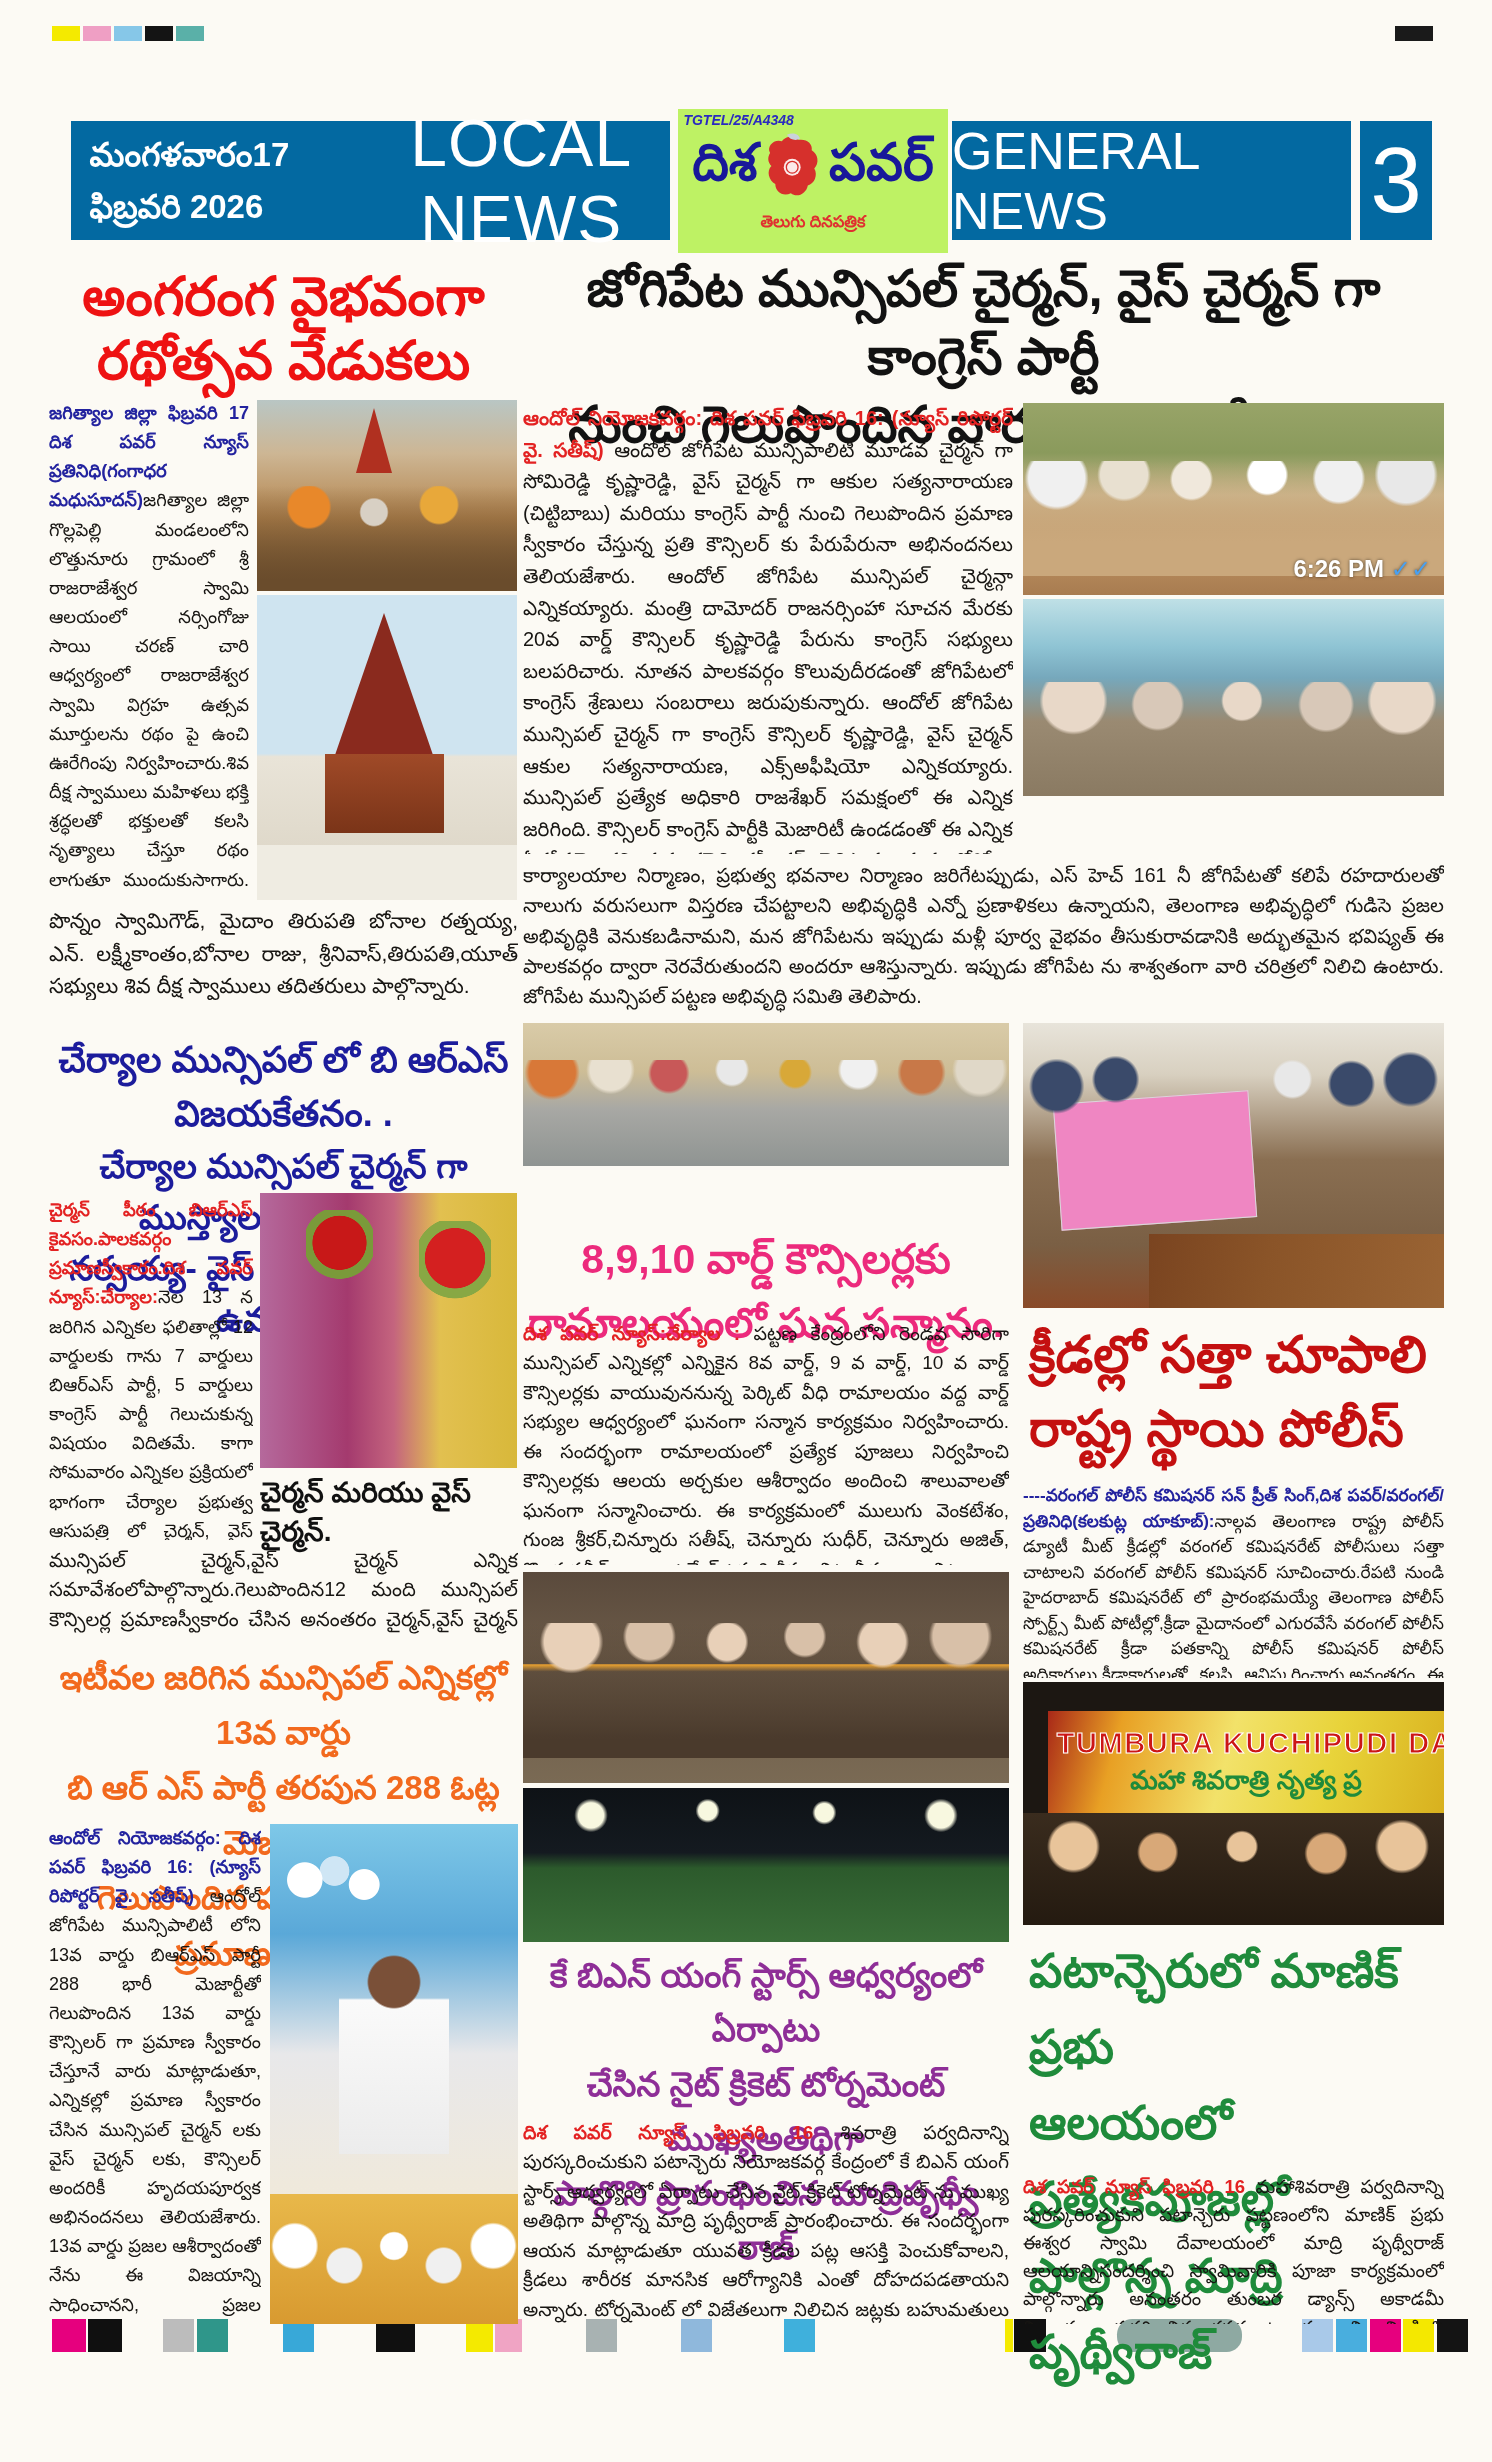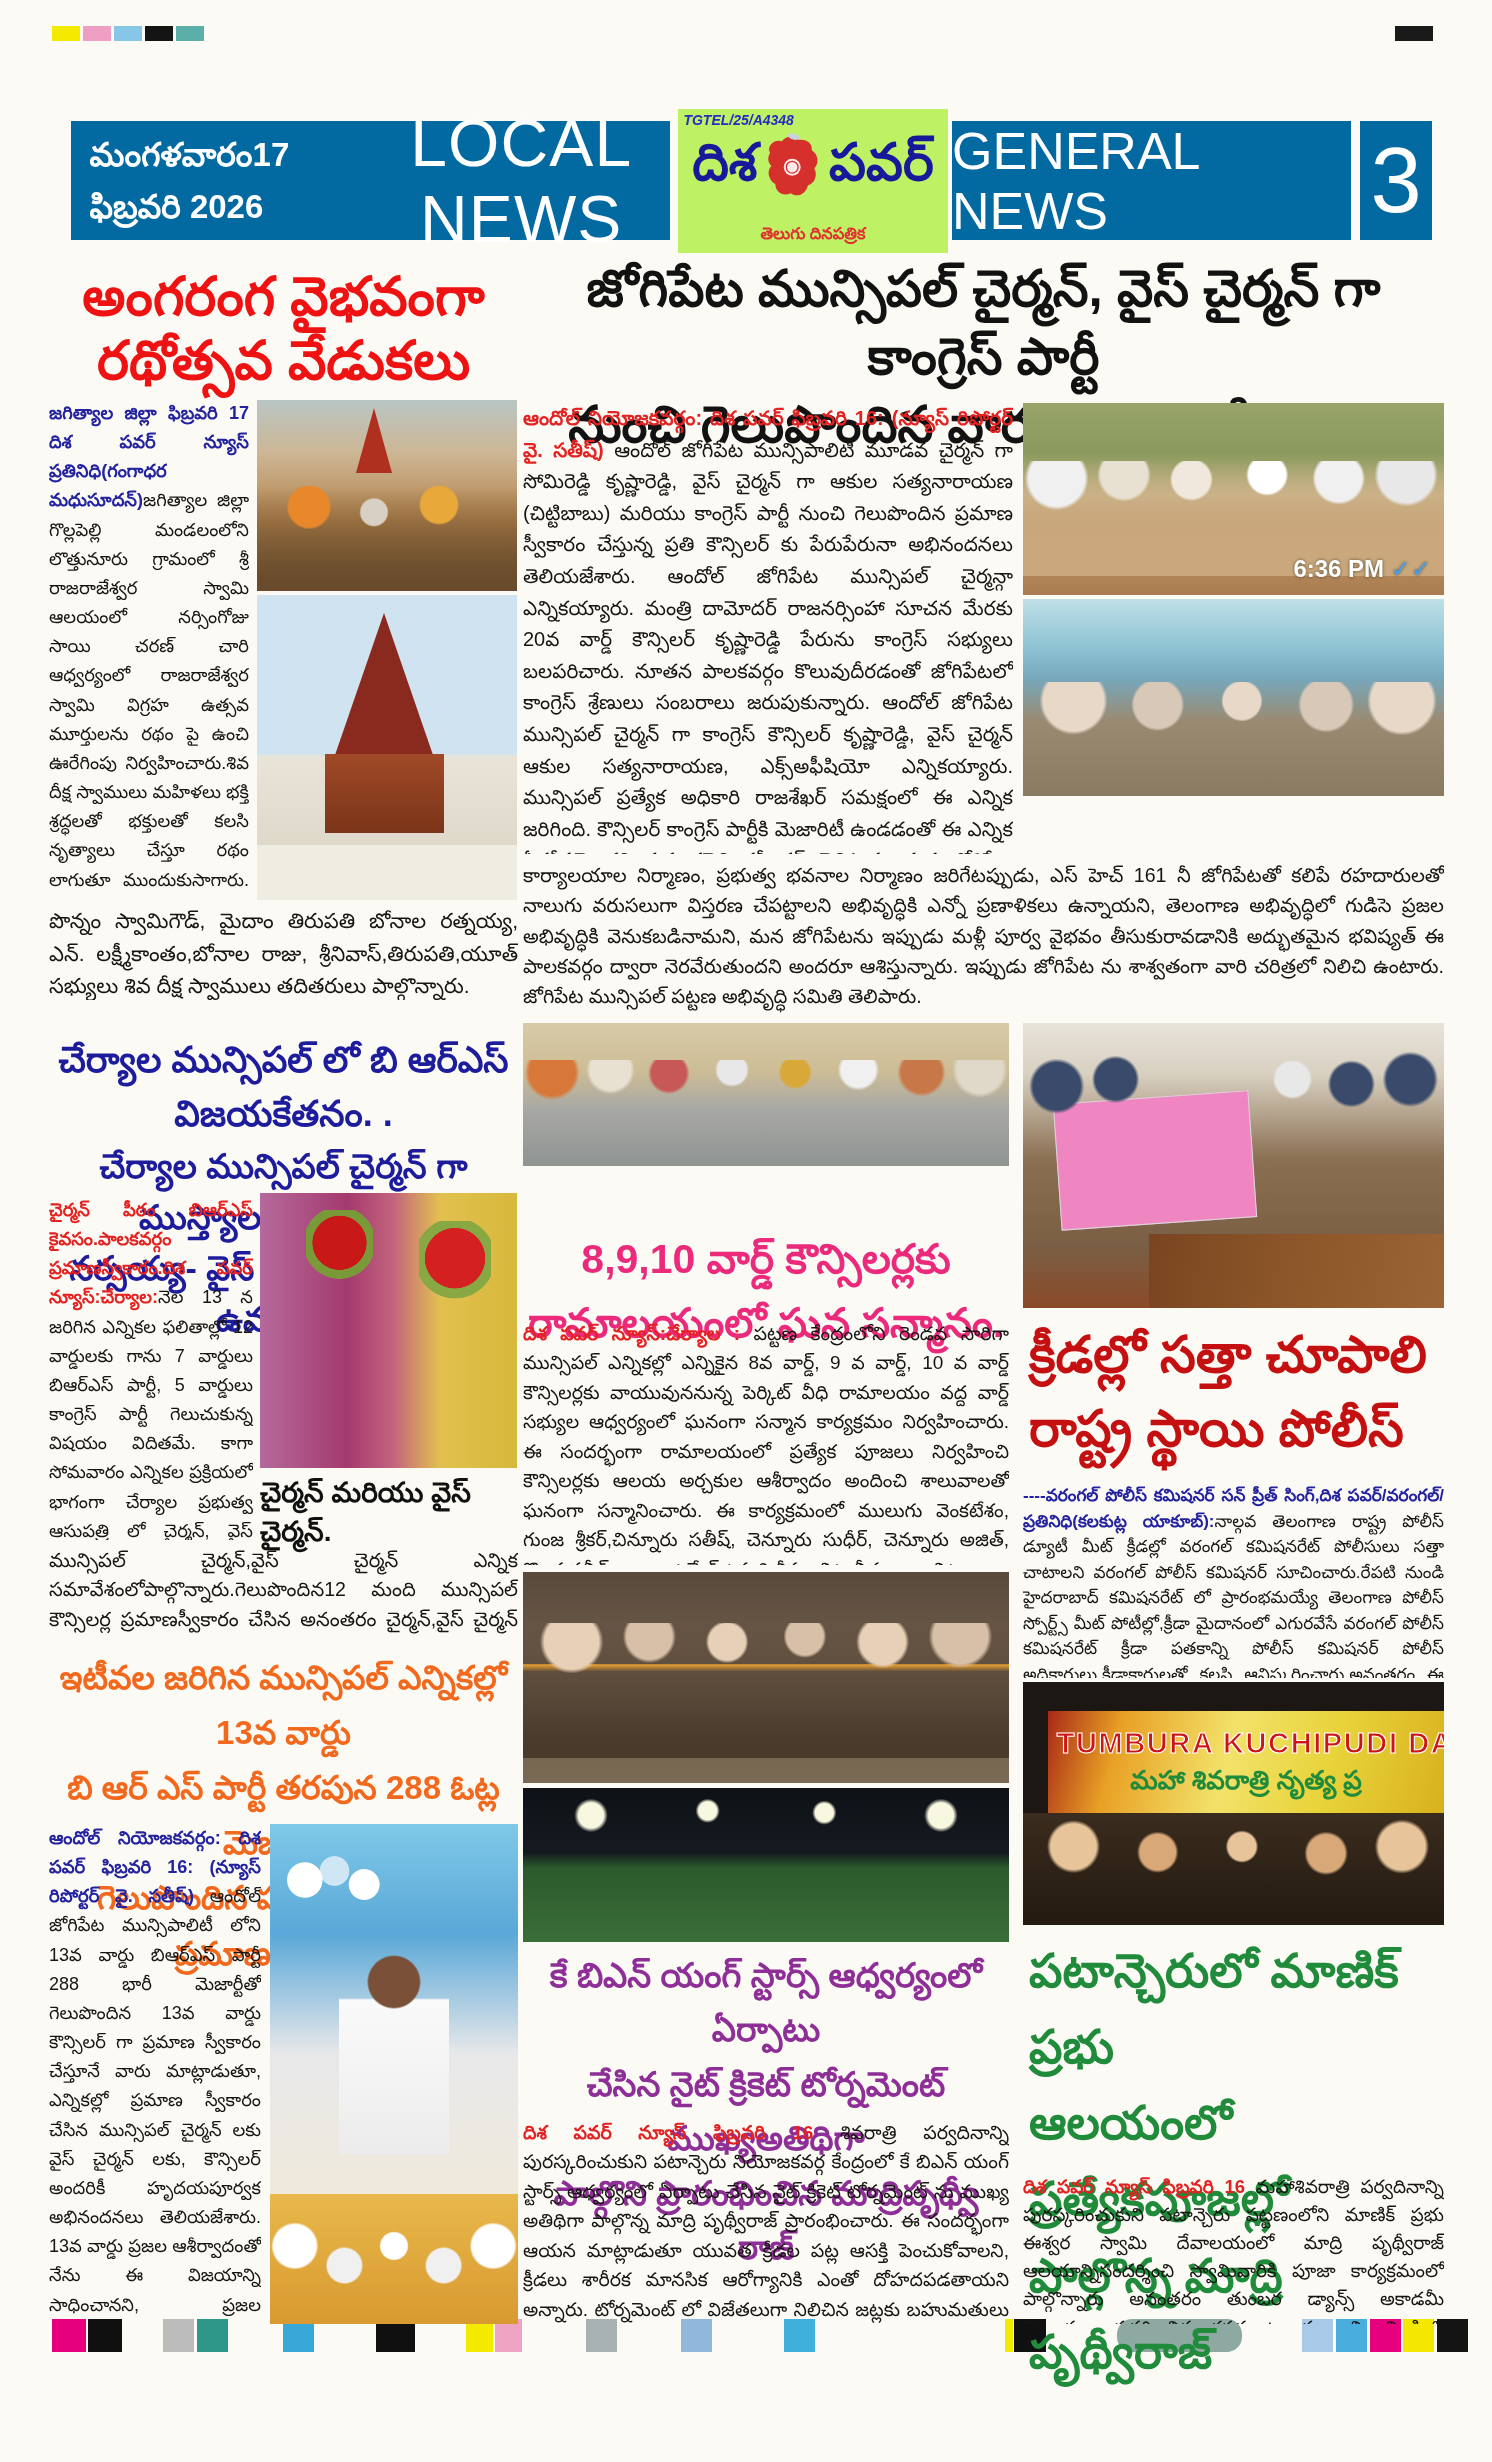--- a/index.html
+++ b/index.html
@@ -12,21 +12,21 @@
   .mast{background:#0369a1;color:#ffffff;display:flex;align-items:center;}
   .mast-date{font-weight:bold;font-size:33px;line-height:1.55;padding-left:18.5px;width:283px;}
   .mast-local{flex:1;text-align:center;font-size:66px;letter-spacing:1.1px;font-weight:400;}
   .mast-general{justify-content:center;font-size:52px;font-weight:400;}
   .mast-page{justify-content:center;font-size:92px;font-weight:400;}
   .logo-box{display:flex;flex-direction:column;align-items:center;justify-content:flex-start;background:#bef264;}
   .logo-reg{font-size:14px;font-style:italic;font-weight:bold;color:#2a2ac0;align-self:flex-start;margin:3.3px 0 0 5.4px;}
   .logo-row{display:flex;align-items:center;gap:3.3px;margin-top:3.3px;}
   .logo-word{font-size:52px;font-weight:bold;color:#18189a;}
   .logo-map{width:65px;height:71px;position:relative;}
-  .logo-tag{font-size:16.3px;font-weight:bold;color:#e03030;margin-top:19px;}
+  .logo-tag{font-size:16.3px;font-weight:bold;color:#e03030;margin-top:7px;}
   
   .hl{font-weight:bold;text-align:center;}
   .hl-red{color:#ee1212;font-size:54px;line-height:1.18;}
   .hl-black{color:#121212;font-size:51px;line-height:1.33;}
   .hl-blue{color:#1c1c9c;font-size:34px;line-height:1.5;}
   .hl-orange{color:#f2691d;font-size:33px;line-height:1.67;}
   .hl-pink{color:#ec2a7c;font-size:41px;line-height:1.55;}
   .hl-police{color:#c41010;font-size:51px;line-height:1.45;text-align:left;}
   .hl-purple{color:#8e2e97;font-size:34px;line-height:1.6;}
   .hl-green{color:#1f8b3b;font-size:47px;line-height:1.62;text-align:left;}
@@ -186,21 +186,21 @@
     <div>జోగిపేట మున్సిపల్ చైర్మన్, వైస్ చైర్మన్ గా కాంగ్రెస్ పార్టీ</div>
     <div>నుంచి గెలుపొందిన వారు ప్రమాణ స్వీకారం.</div>
   </div>
 
   <div class="abs clip body-txt body-lg" style="left:523px;top:403px;width:490px;height:451px;">
     <p style="margin:0;"><span class="dl-red">ఆందోల్ నియోజకవర్గం: దిశ పవర్ ఫిబ్రవరి 16: (న్యూస్ రిపోర్టర్ వై. సతీష్)</span> <span>ఆందోల్ జోగిపేట మున్సిపాలిటీ మూడవ చైర్మన్ గా సోమిరెడ్డి కృష్ణారెడ్డి, వైస్ చైర్మన్ గా ఆకుల సత్యనారాయణ (చిట్టిబాబు) మరియు కాంగ్రెస్ పార్టీ నుంచి గెలుపొందిన ప్రమాణ స్వీకారం చేస్తున్న ప్రతి కౌన్సిలర్ కు పేరుపేరునా అభినందనలు తెలియజేశారు. ఆందోల్ జోగిపేట మున్సిపల్ చైర్మన్గా ఎన్నికయ్యారు. మంత్రి దామోదర్ రాజనర్సింహా సూచన మేరకు 20వ వార్డ్ కౌన్సిలర్ కృష్ణారెడ్డి పేరును కాంగ్రెస్ సభ్యులు బలపరిచారు. నూతన పాలకవర్గం కొలువుదీరడంతో జోగిపేటలో కాంగ్రెస్ శ్రేణులు సంబరాలు జరుపుకున్నారు. ఆందోల్ జోగిపేట మున్సిపల్ చైర్మన్ గా కాంగ్రెస్ కౌన్సిలర్ కృష్ణారెడ్డి, వైస్ చైర్మన్ ఆకుల సత్యనారాయణ, ఎక్స్అఫీషియో ఎన్నికయ్యారు. మున్సిపల్ ప్రత్యేక అధికారి రాజశేఖర్ సమక్షంలో ఈ ఎన్నిక జరిగింది. కౌన్సిలర్ కాంగ్రెస్ పార్టీకి మెజారిటీ ఉండడంతో ఈ ఎన్నిక ఏకగ్రీవమైందని కుమారవెల్లి రవీందర్ తెలిపారు. మన జోగిపేట నుంచి ఎంపికైన నూతన పాలకవర్గ సభ్యులు జోగిపేట ప్రజల ఆశీర్వాదంతో విజేతలుగా ప్రకటించబడి ఇప్పుడు జోగిపేట పురపాలక సంఘ నూతన పాలకవర్గ సభ్యులుగా ప్రమాణ స్వీకారం చేస్తున్న అందరికీ హృదయపూర్వక శుభాకాంక్షలు తెలియజేశారు. అనంతరం వారు మాట్లాడుకుంటూ,</span></p>
   </div>
 
   <div class="photo" style="left:1023px;top:403px;width:421px;height:192px;background:linear-gradient(180deg,#98a468 0%,#8a9a5c 26%,#ccb890 48%,#bb8f60 78%,#a87c50 100%);">
     <div class="abs" style="left:0;top:30%;width:100%;height:60%;background:radial-gradient(circle at 8% 15%,#f0f0f0 0 7%,transparent 8%),radial-gradient(circle at 24% 12%,#e8e0d0 0 7%,transparent 8%),radial-gradient(circle at 40% 16%,#f0e8dc 0 7%,transparent 8%),radial-gradient(circle at 58% 12%,#ffffff 0 7%,transparent 8%),radial-gradient(circle at 75% 15%,#f0f0f0 0 7%,transparent 8%),radial-gradient(circle at 91% 12%,#e8e8e8 0 7%,transparent 8%),linear-gradient(180deg,transparent 0%,#caa87c 70%);"></div>
-    <div class="ts"><span>6:36 PM</span> <span class="ticks">✓✓</span></div>
+    <div class="ts"><span>6:26 PM</span> <span class="ticks">✓✓</span></div>
   </div>
 
   <div class="photo" style="left:1023px;top:599px;width:421px;height:197px;background:linear-gradient(180deg,#bfe0e6 0%,#8fc4d4 24%,#76a8bc 40%,#9a8a72 62%,#8a7a62 100%);">
     <div class="abs" style="left:0;top:42%;width:100%;height:48%;background:radial-gradient(circle at 12% 20%,#e8d8c8 0 8%,transparent 9%),radial-gradient(circle at 32% 24%,#d8c8b8 0 8%,transparent 9%),radial-gradient(circle at 52% 20%,#e8d8c8 0 8%,transparent 9%),radial-gradient(circle at 72% 24%,#d8c8b8 0 8%,transparent 9%),radial-gradient(circle at 90% 20%,#e8d8c8 0 8%,transparent 9%);"></div>
   </div>
 
   <div class="abs clip body-txt" style="left:523px;top:860px;width:921px;height:157px;font-size:19.6px;line-height:1.55;">
     <p style="margin:0;">కార్యాలయాల నిర్మాణం, ప్రభుత్వ భవనాల నిర్మాణం జరిగేటప్పుడు, ఎస్ హెచ్ 161 నీ జోగిపేటతో కలిపే రహదారులతో నాలుగు వరుసలుగా విస్తరణ చేపట్టాలని అభివృద్ధికి ఎన్నో ప్రణాళికలు ఉన్నాయని, తెలంగాణ అభివృద్ధిలో గుడిసె ప్రజల అభివృద్ధికి వెనుకబడినామని, మన జోగిపేటను ఇప్పుడు మళ్లీ పూర్వ వైభవం తీసుకురావడానికి అద్భుతమైన భవిష్యత్ ఈ పాలకవర్గం ద్వారా నెరవేరుతుందని అందరూ ఆశిస్తున్నారు. ఇప్పుడు జోగిపేట ను శాశ్వతంగా వారి చరిత్రలో నిలిచి ఉంటారు. జోగిపేట మున్సిపల్ పట్టణ అభివృద్ధి సమితి తెలిపారు.</p>
   </div>
 

